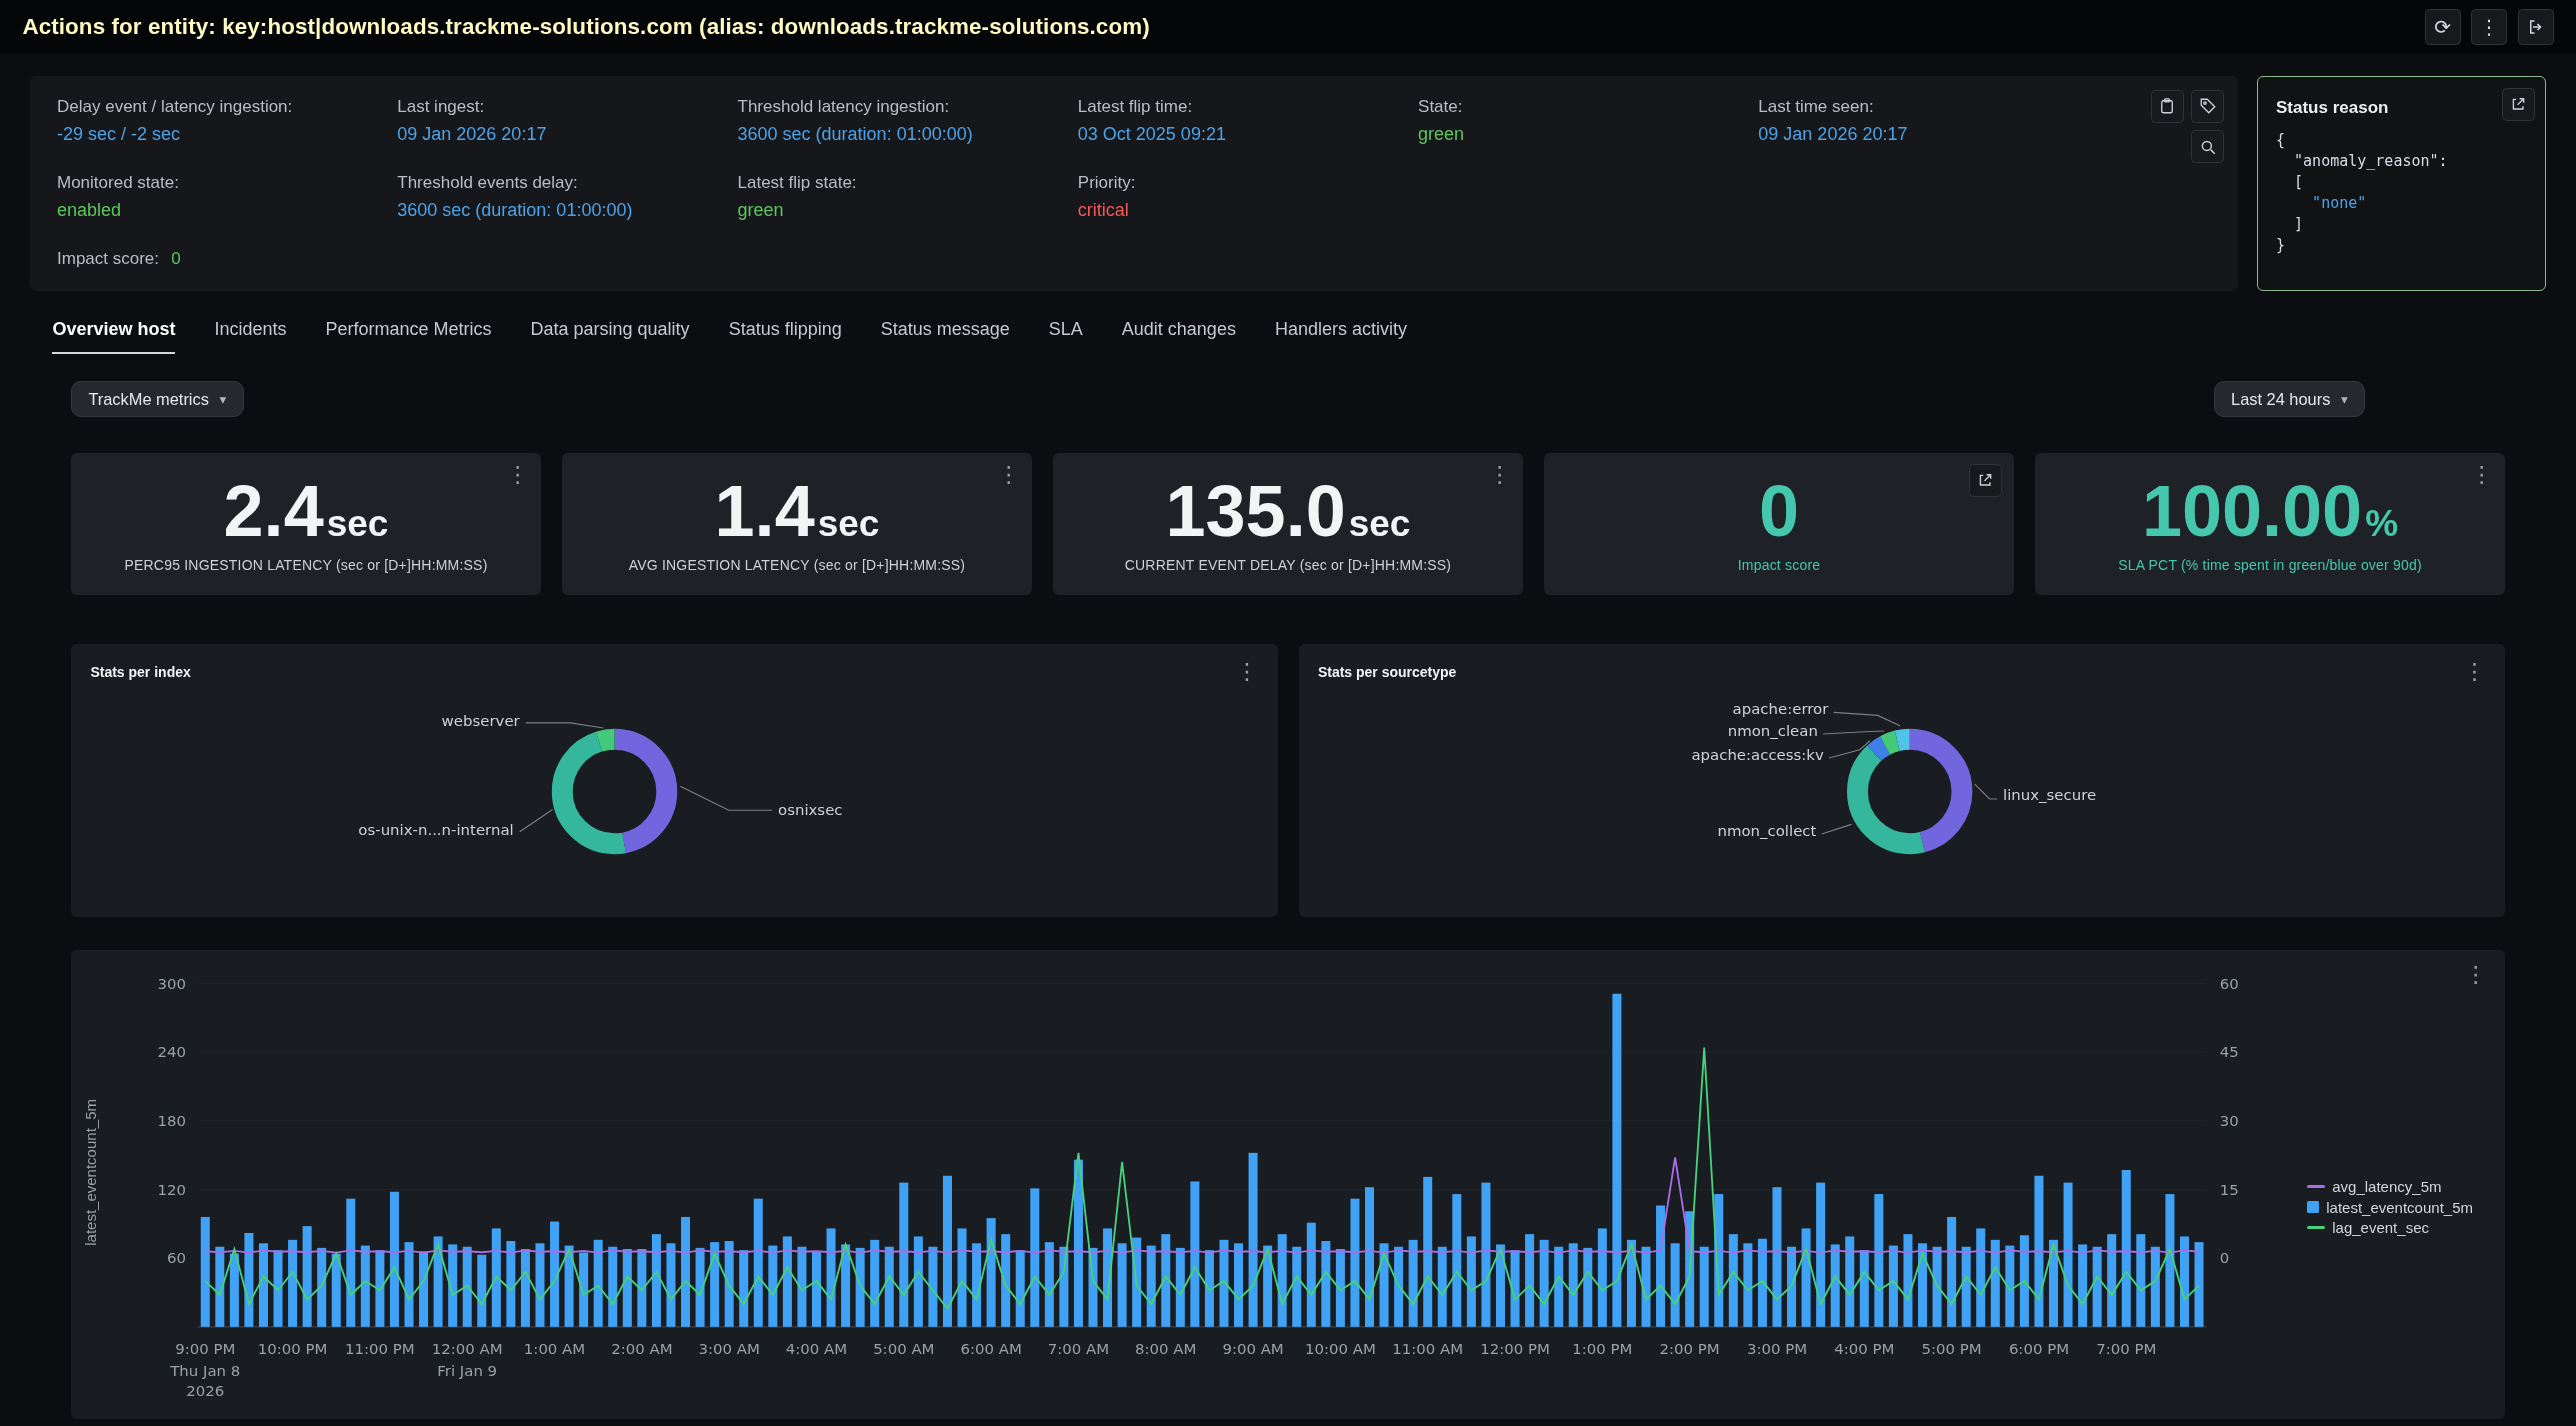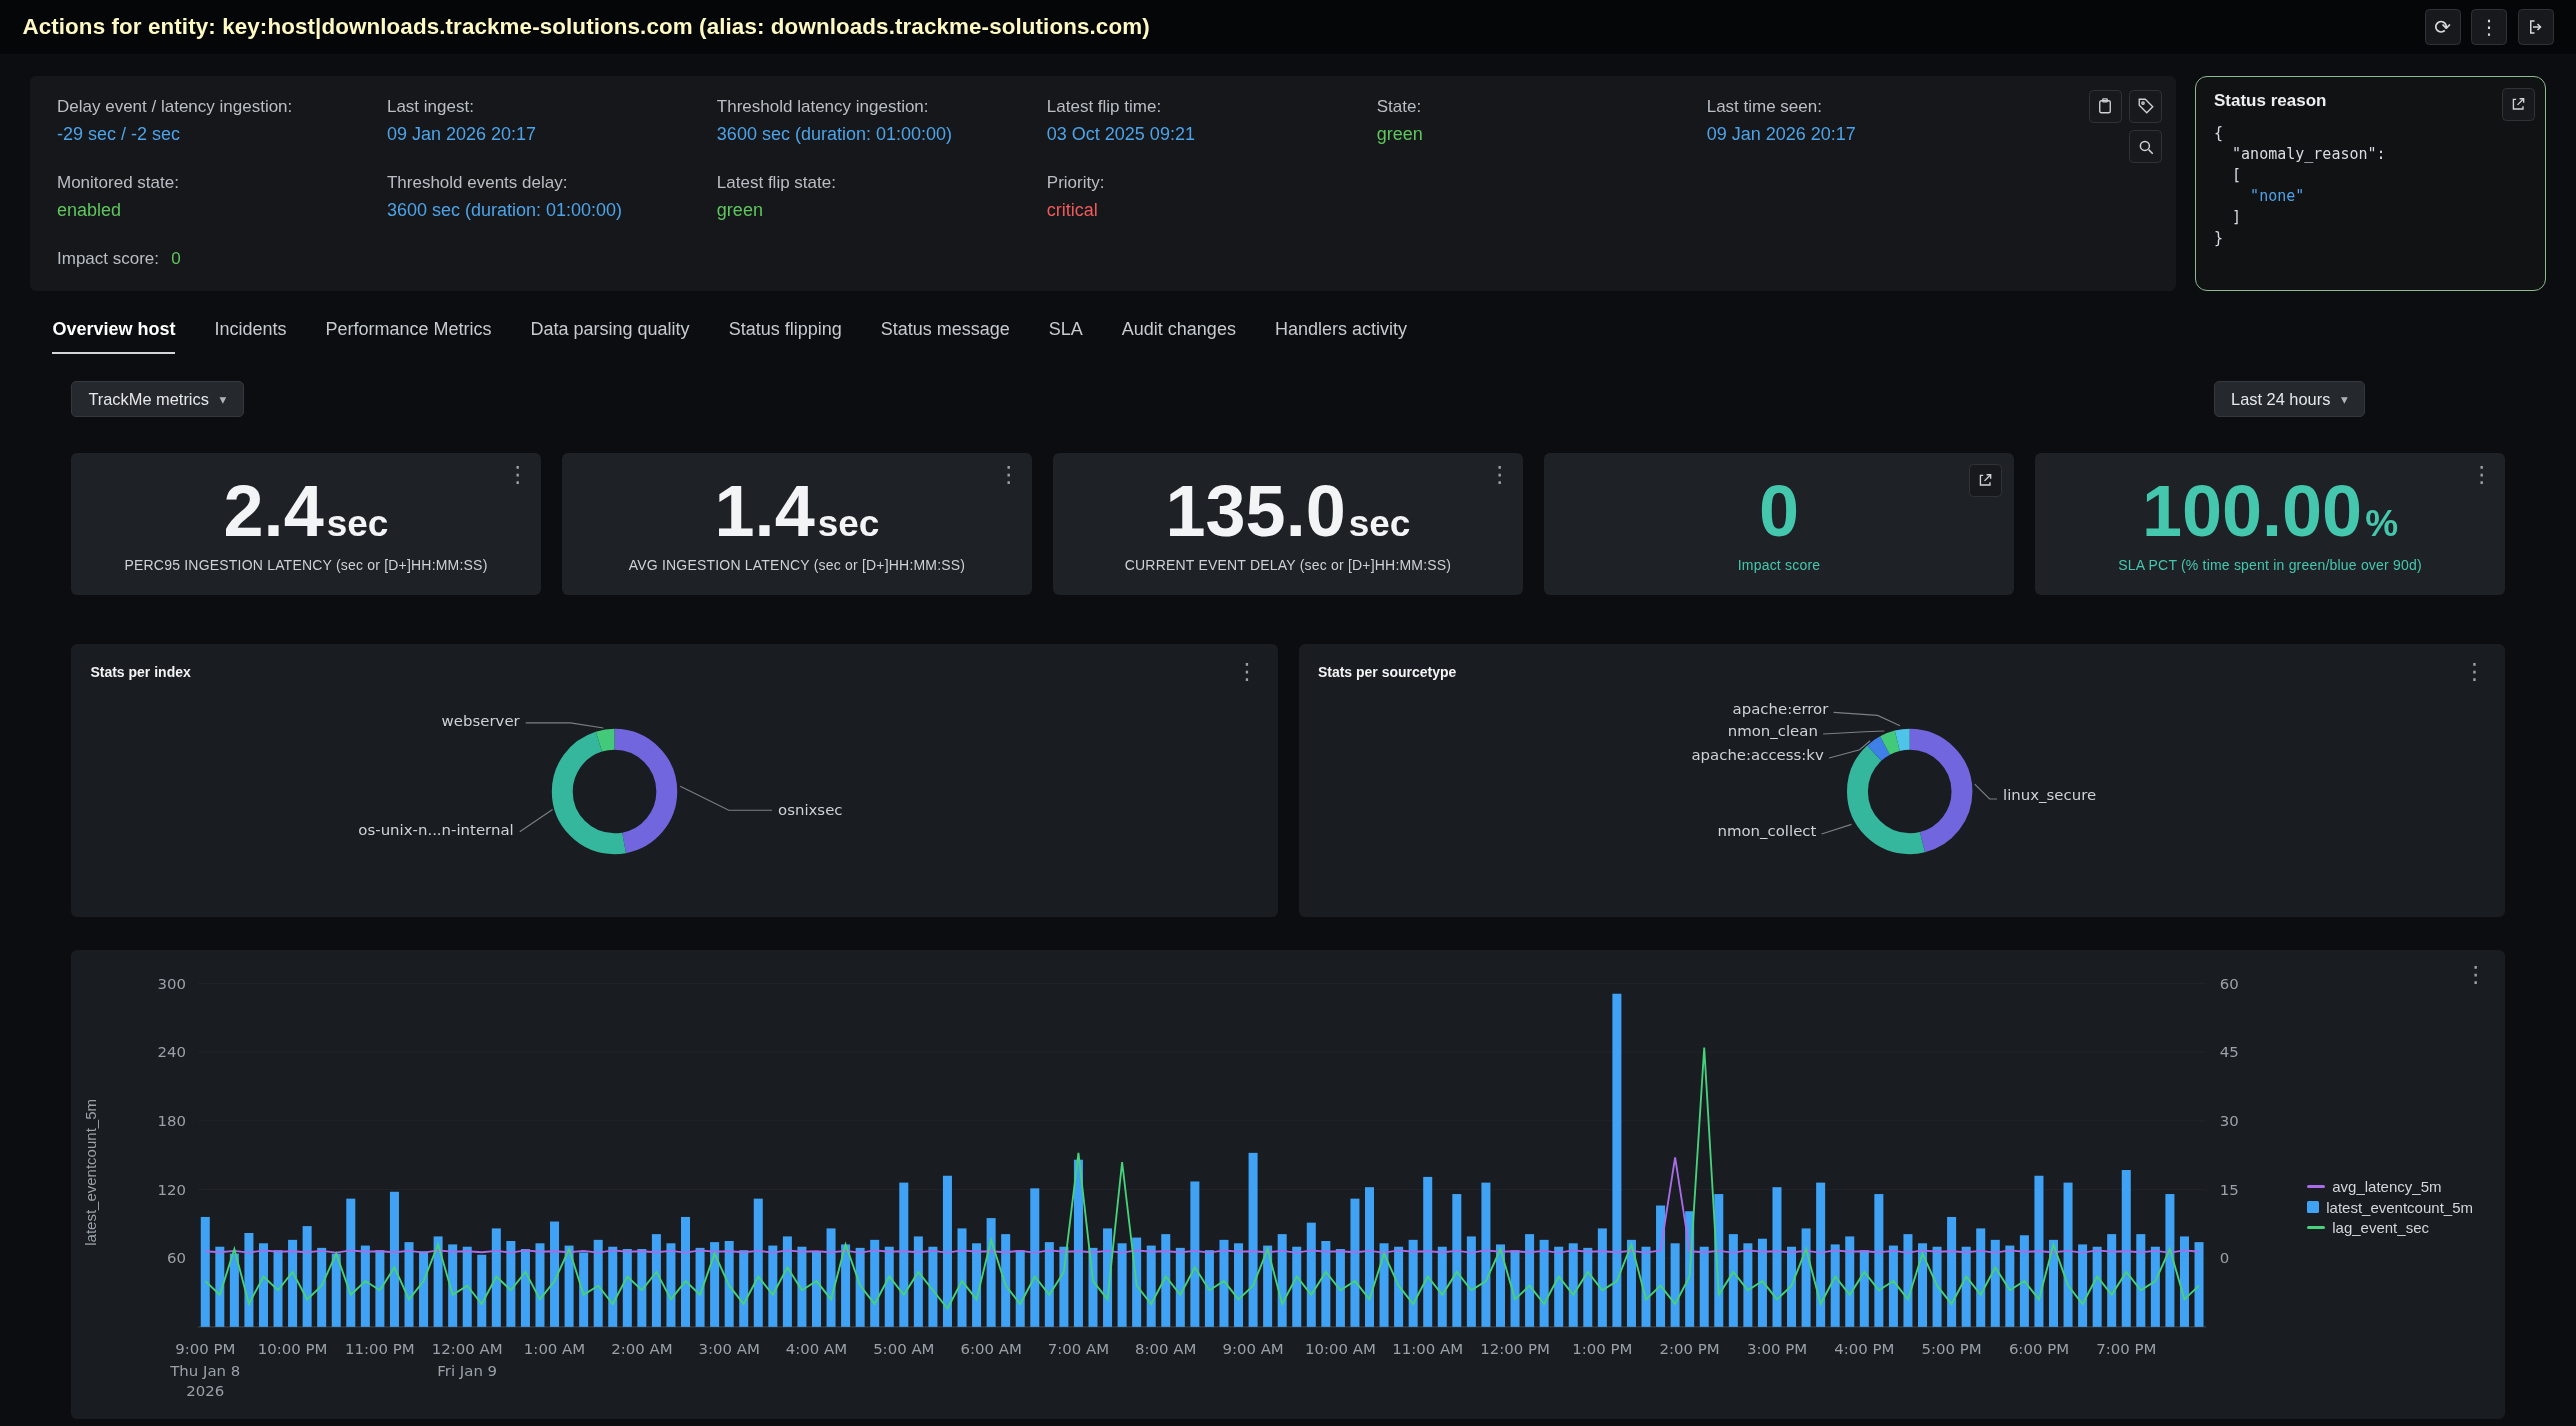--- a/index.html
+++ b/index.html
@@ -23,35 +23,35 @@
   .f-label{color:#b9bec5;font-size:17px;margin-bottom:6.7px}
   .f-value{font-size:18px;font-weight:normal}
   .v-blue{color:#4da3e8}.v-green{color:#5dc75d}.v-red{color:#f05a5a}
   .impact-row{margin-top:28px;font-size:17px;color:#b9bec5}
   .impact-row .f-value{display:inline;margin-left:7.5px;font-size:17px}
   .info-actions{position:absolute;top:13.4px;right:13.4px;display:flex;flex-direction:column;
     gap:7.5px;align-items:flex-end}
   .info-actions .row{display:flex;gap:7.5px}
   .info-actions .icon-btn{width:33px;height:33px}
   
-  .status-reason{width:351px;background:#101214;border:0.7px solid #8fb98f;border-radius:12px;
-    padding:14px 18px;position:relative}
+  .status-reason{width:289px;background:#101214;border:0.7px solid #8fb98f;border-radius:6px;
+    padding:21px 18px;position:relative}
   .sr-title{font-size:17px;font-weight:bold;color:#eceef0}
   .status-reason .icon-btn{position:absolute;top:10.5px;right:10.5px;width:33px;height:33px}
   .sr-code{margin-top:12px;font-family:"DejaVu Sans Mono",monospace;font-size:15px;
     line-height:1.4;color:#d7dde3;white-space:pre}
   .sr-code .s{color:#4da3e8}
   
   .tabs{display:flex;gap:39px;margin:28px 30px 0;padding-left:22.4px}
   .tab{font-size:18px;color:#c6cbd1;padding-bottom:12px;cursor:pointer;white-space:nowrap}
   .tab.active{color:#ffffff;font-weight:bold;border-bottom:2.2px solid #d2d6da}
   
   .filter-row{display:flex;justify-content:space-between;margin:27px 71px 0}
   .dropdown{display:flex;align-items:center;gap:10.5px;height:36px;padding:0 16.4px;
-    background:#25282d;border:0.7px solid #34383e;border-radius:5px;color:#e6e8ea;
+    background:#25282d;border:0.7px solid #34383e;border-radius:10px;color:#e6e8ea;
     font-size:16.4px;cursor:pointer}
   .dropdown .chev{color:#aeb4bb;font-size:13.4px}
   .dropdown.time{margin-right:140px}
   
   .kpi-row{display:grid;grid-template-columns:repeat(5,1fr);gap:21px;margin:36px 71px 0}
   .kpi-card{background:#1e2126;border-radius:6px;height:142px;position:relative;
     display:flex;flex-direction:column;align-items:center;justify-content:center}
   .kpi-value{display:flex;align-items:baseline;color:#f2f4f6;line-height:1}
   .kpi-value .big{font-size:72px;font-weight:bold}
   .kpi-value .unit{font-size:37px;font-weight:600;margin-left:3px}

